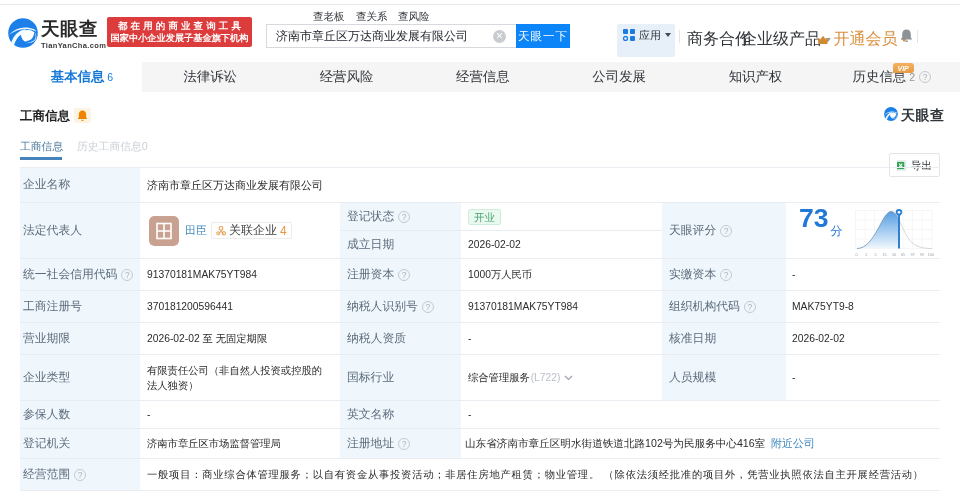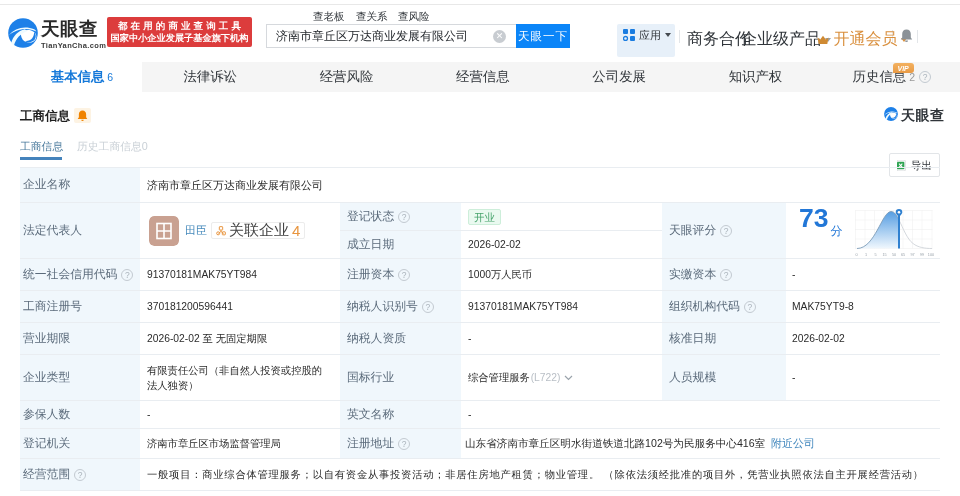--- a/index.html
+++ b/index.html
@@ -53,21 +53,21 @@
 grid-template-rows:35px 28px 28px 32px 32px 32px 46px 28px 30px 32px;
 border-top:1px solid #e9edf1;}
 #tbl .c{border-bottom:1px solid #e9edf1;display:flex;align-items:center;overflow:hidden;}
 #tbl .lb{background:#f0f7fc;color:#5b6b7b;font-size:11.8px;padding-left:3px;}
 #tbl .lb2{padding-left:7px;}
 #tbl .vl{color:#2b2b2b;font-size:10.3px;padding-left:7px;}
 .q{display:inline-block;width:12px;height:12px;border:1px solid #c3cad1;border-radius:50%;font-size:8.5px;line-height:11px;text-align:center;color:#aab3bb;margin-left:4px;flex:none;font-weight:normal;}
 
 #avatar{width:30px;height:30px;border-radius:5px;margin-left:2px;flex:none;}
 #fname{color:#4589bb;font-size:11px;margin-left:6px;}
-#fbadge{display:inline-flex;align-items:center;height:17px;border:1px solid #ececec;border-radius:2px;margin-left:4px;padding:0 4px;background:#fff;font-size:15px;color:#444;}
+#fbadge{display:inline-flex;align-items:center;height:17px;border:1px solid #ececec;border-radius:2px;margin-left:4px;padding:0 4px;background:#fff;font-size:12px;color:#444;}
 #fbadge b{color:#e8953f;font-weight:normal;margin-left:3px;}
 .tag-green{display:inline-block;height:16px;line-height:15px;padding:0 5px;background:#eaf9f0;border:1px solid #cdeeda;border-radius:2px;color:#47a36b;font-size:10.5px;}
 #score73{font-size:26.5px;font-weight:bold;color:#2277d7;margin-left:13px;}
 #scorefen{font-size:12px;color:#2277d7;margin-left:2px;margin-top:20px;}
 .link{color:#4287bd;}
 .lgrey{color:#b9bfc6;}
 </style>
 </head>
 <body>
 <div id="topline"></div>

